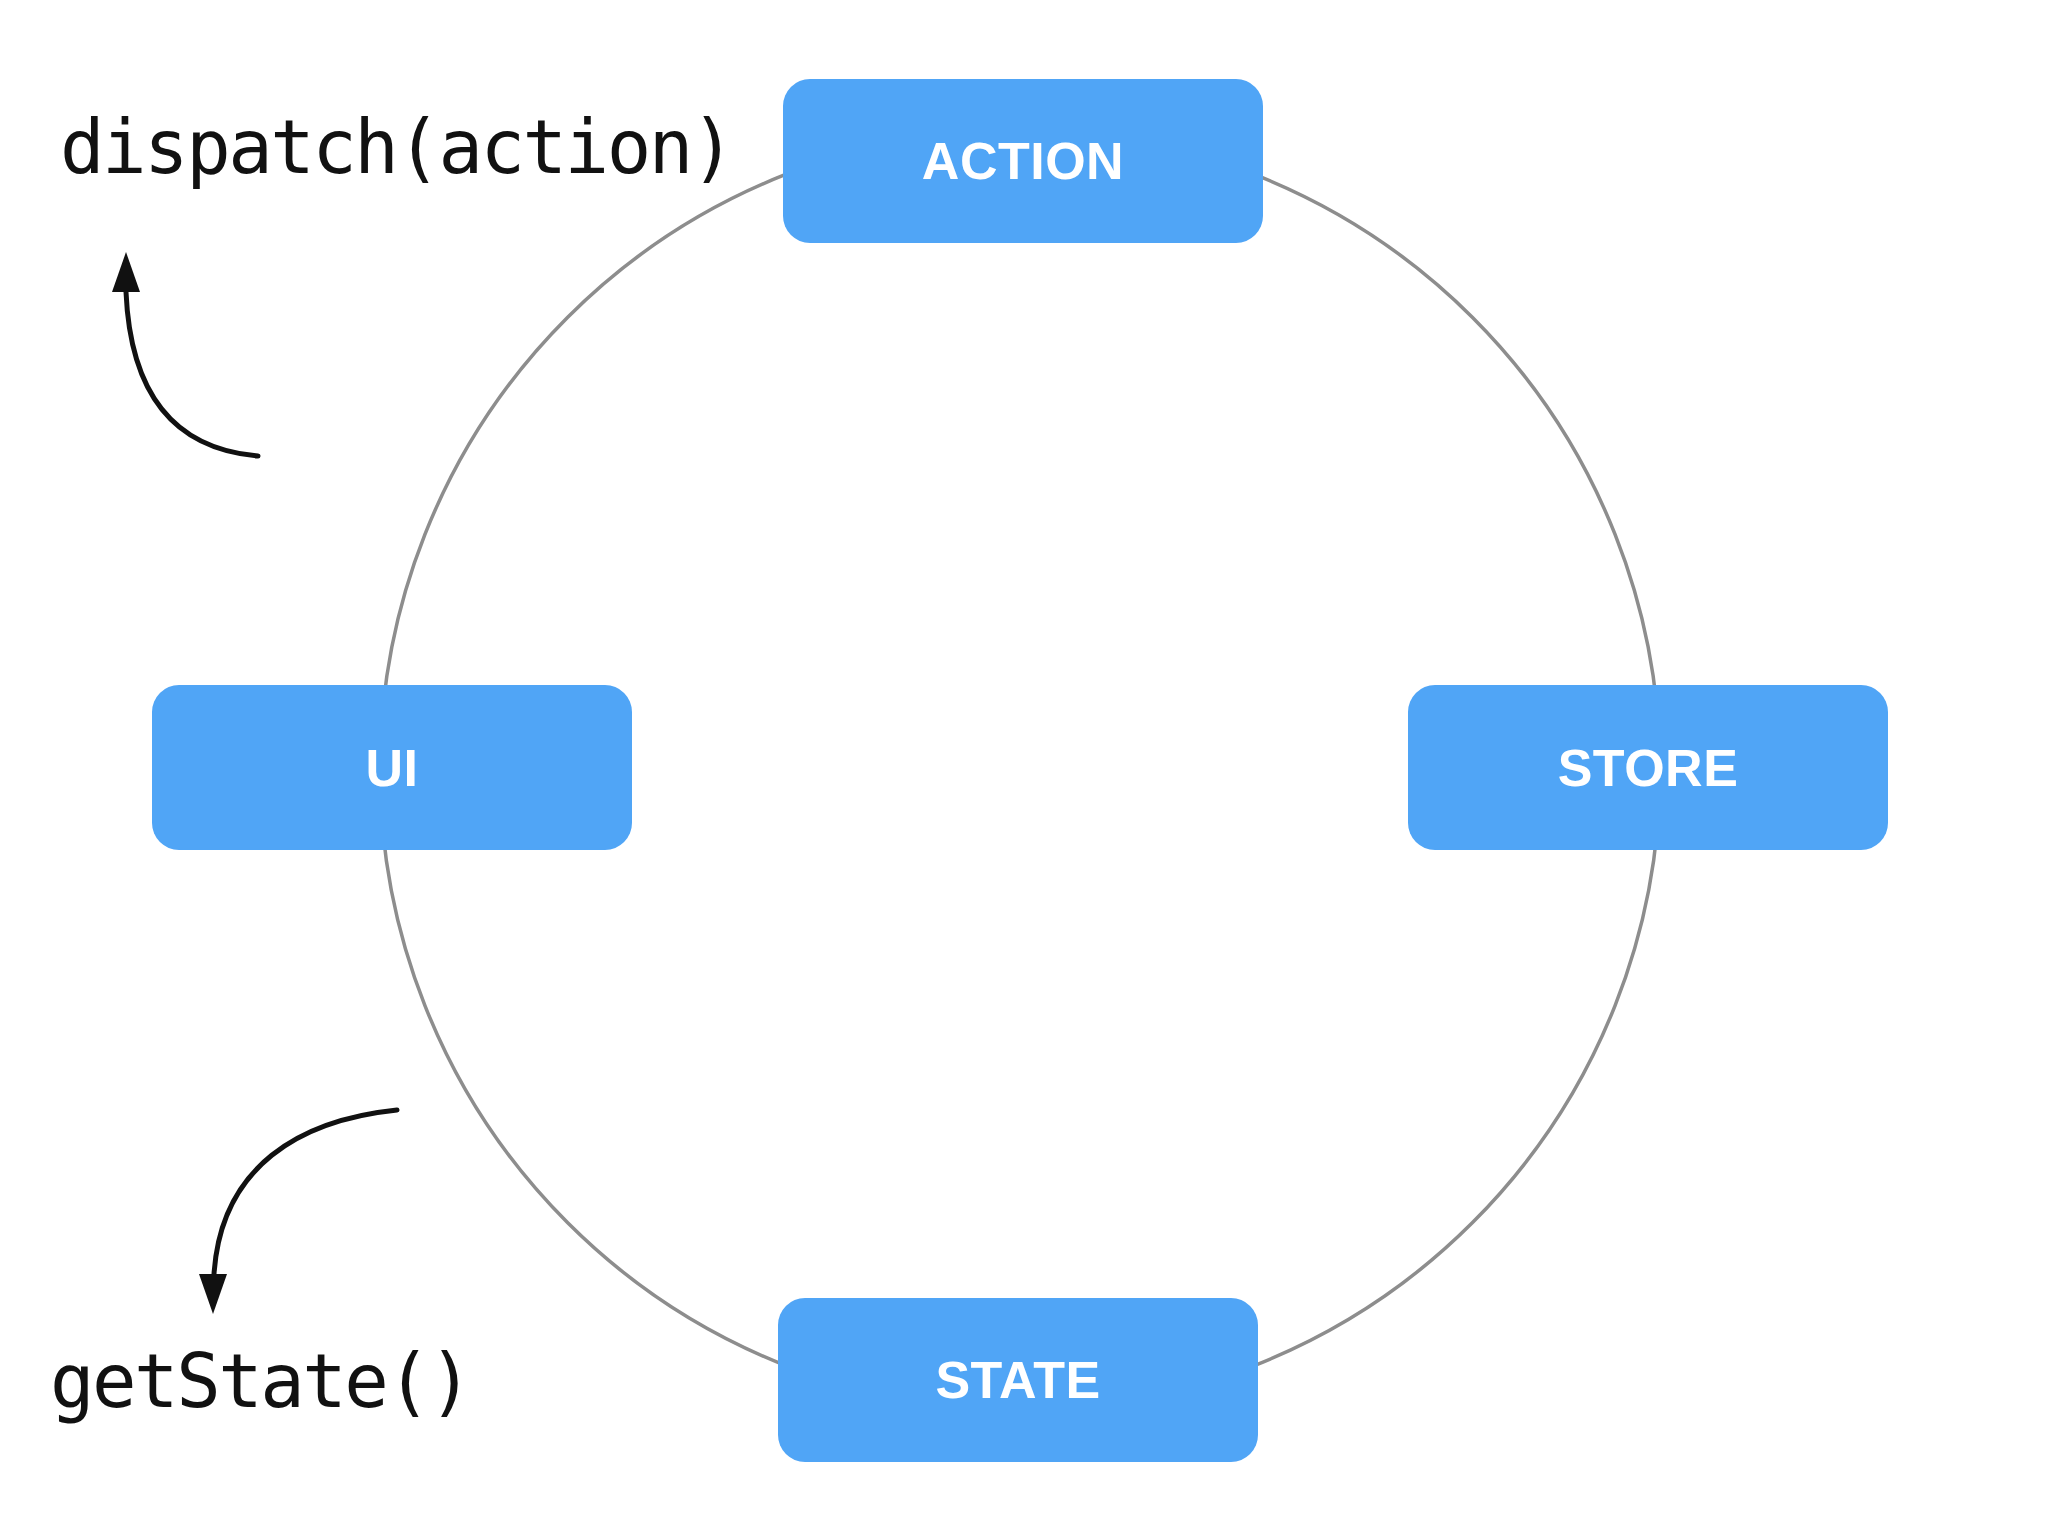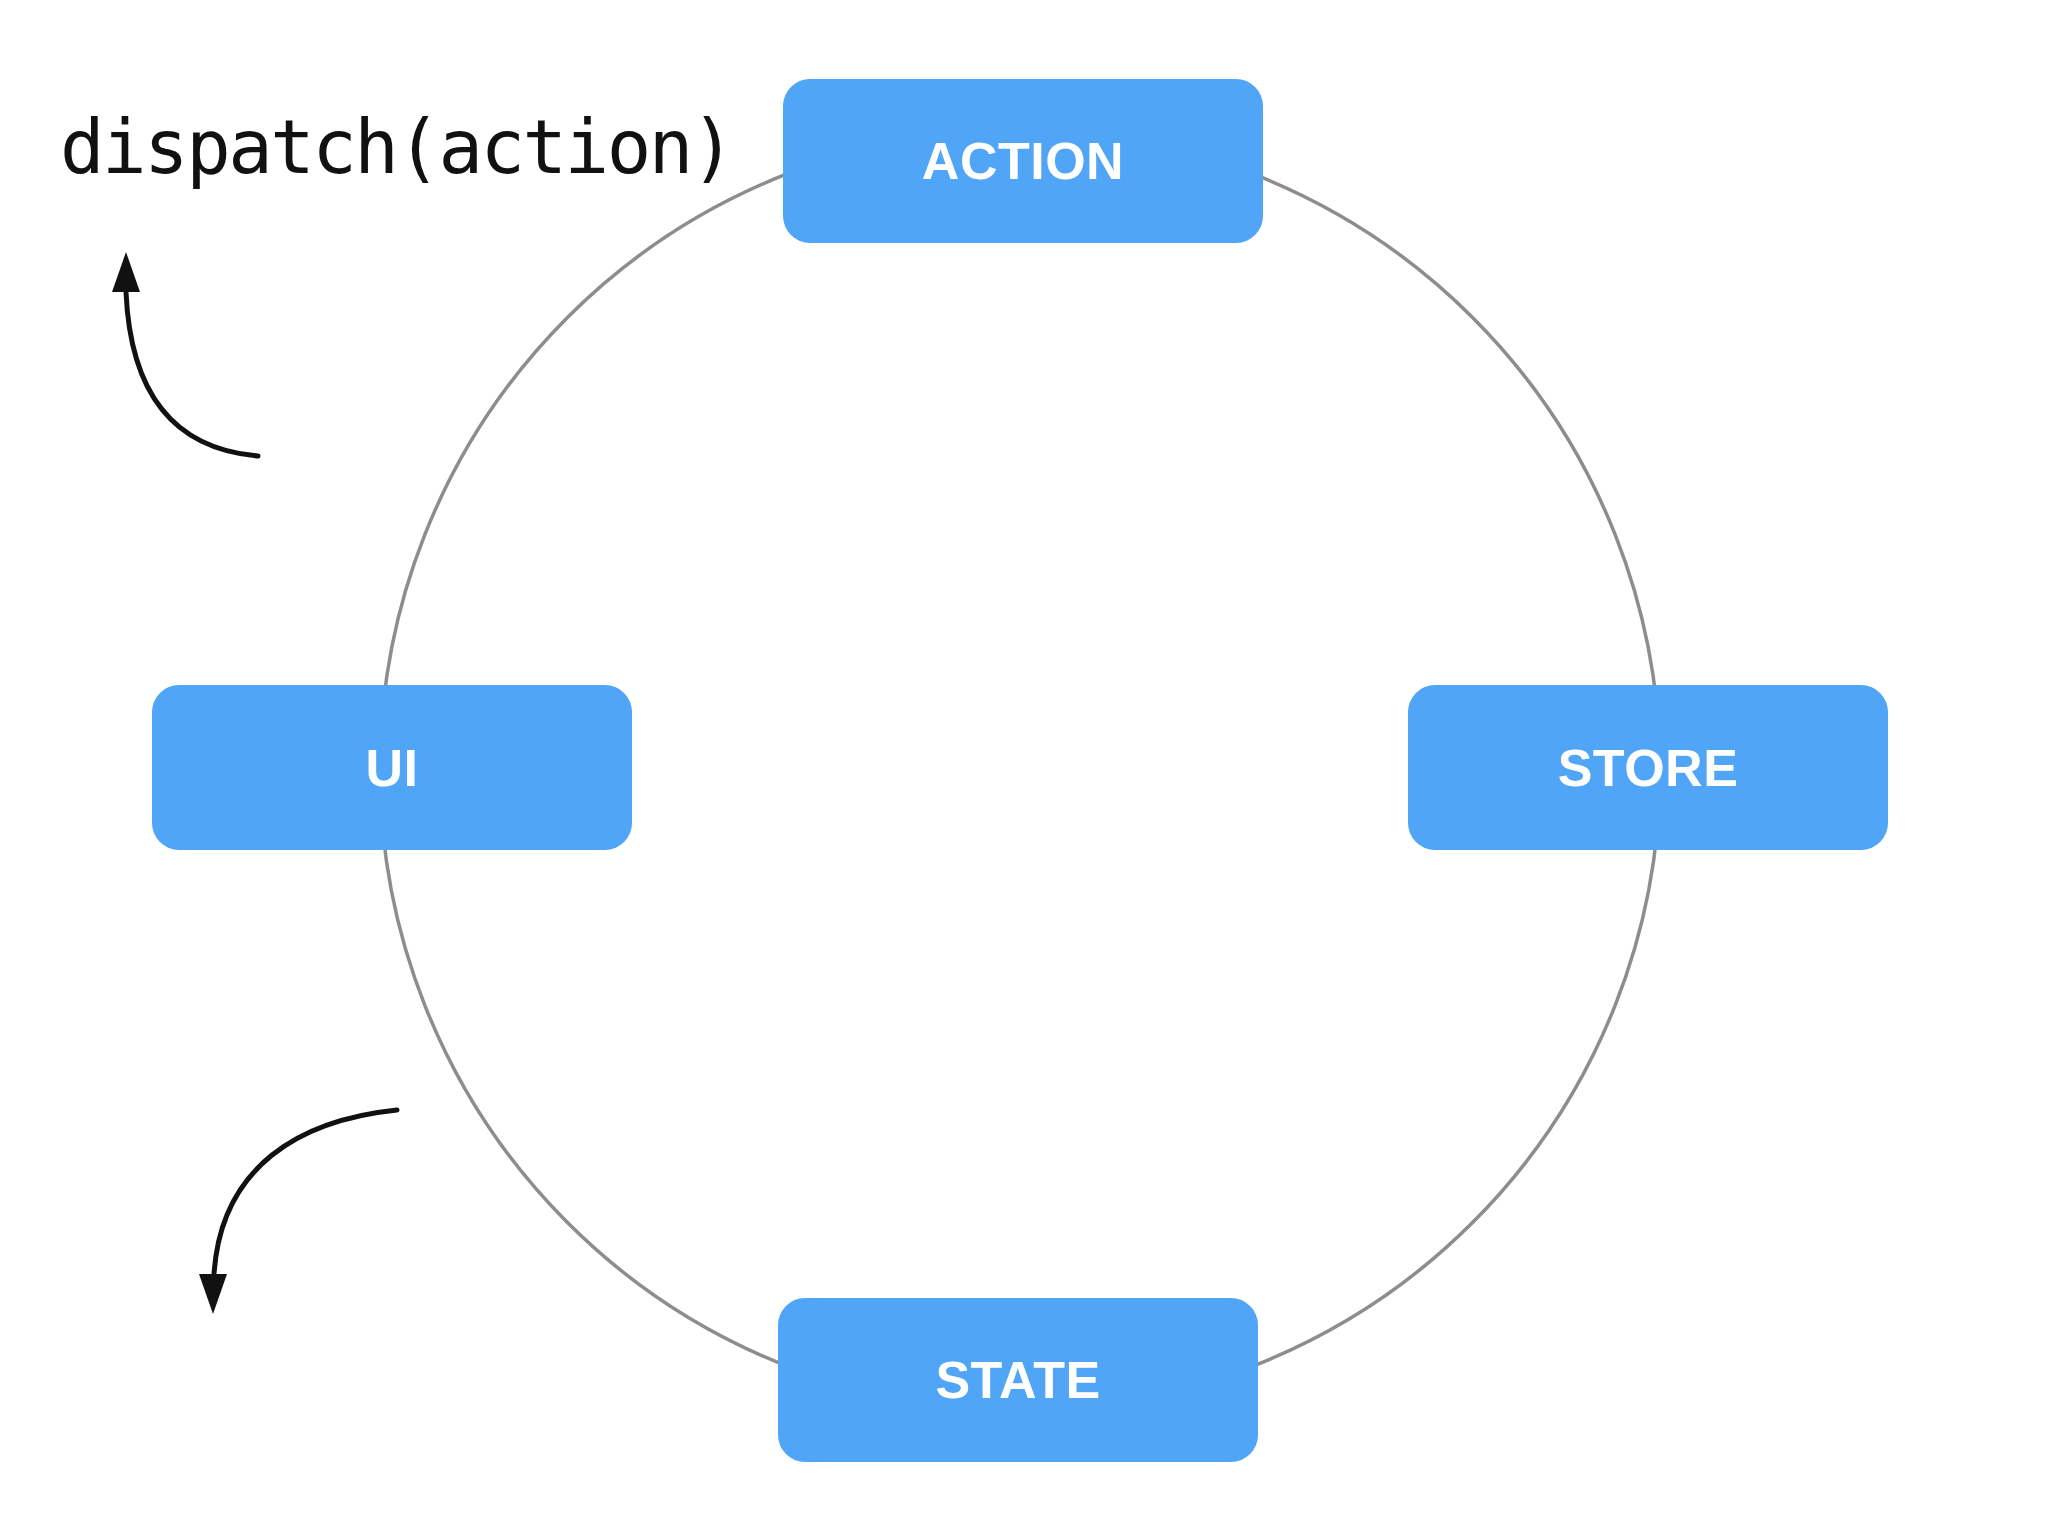--- a/index.html
+++ b/index.html
@@ -111,14 +111,15 @@
   <div class="node node-ui">
     <span class="node-label">UI</span>
   </div>
 
   <div class="node node-state">
     <span class="node-label">STATE</span>
   </div>
 
   <div class="code-label code-dispatch">dispatch(action)</div>
 
+  <div class="code-label code-getstate">getState()</div>
 
 </div>
 
 </body></html>

